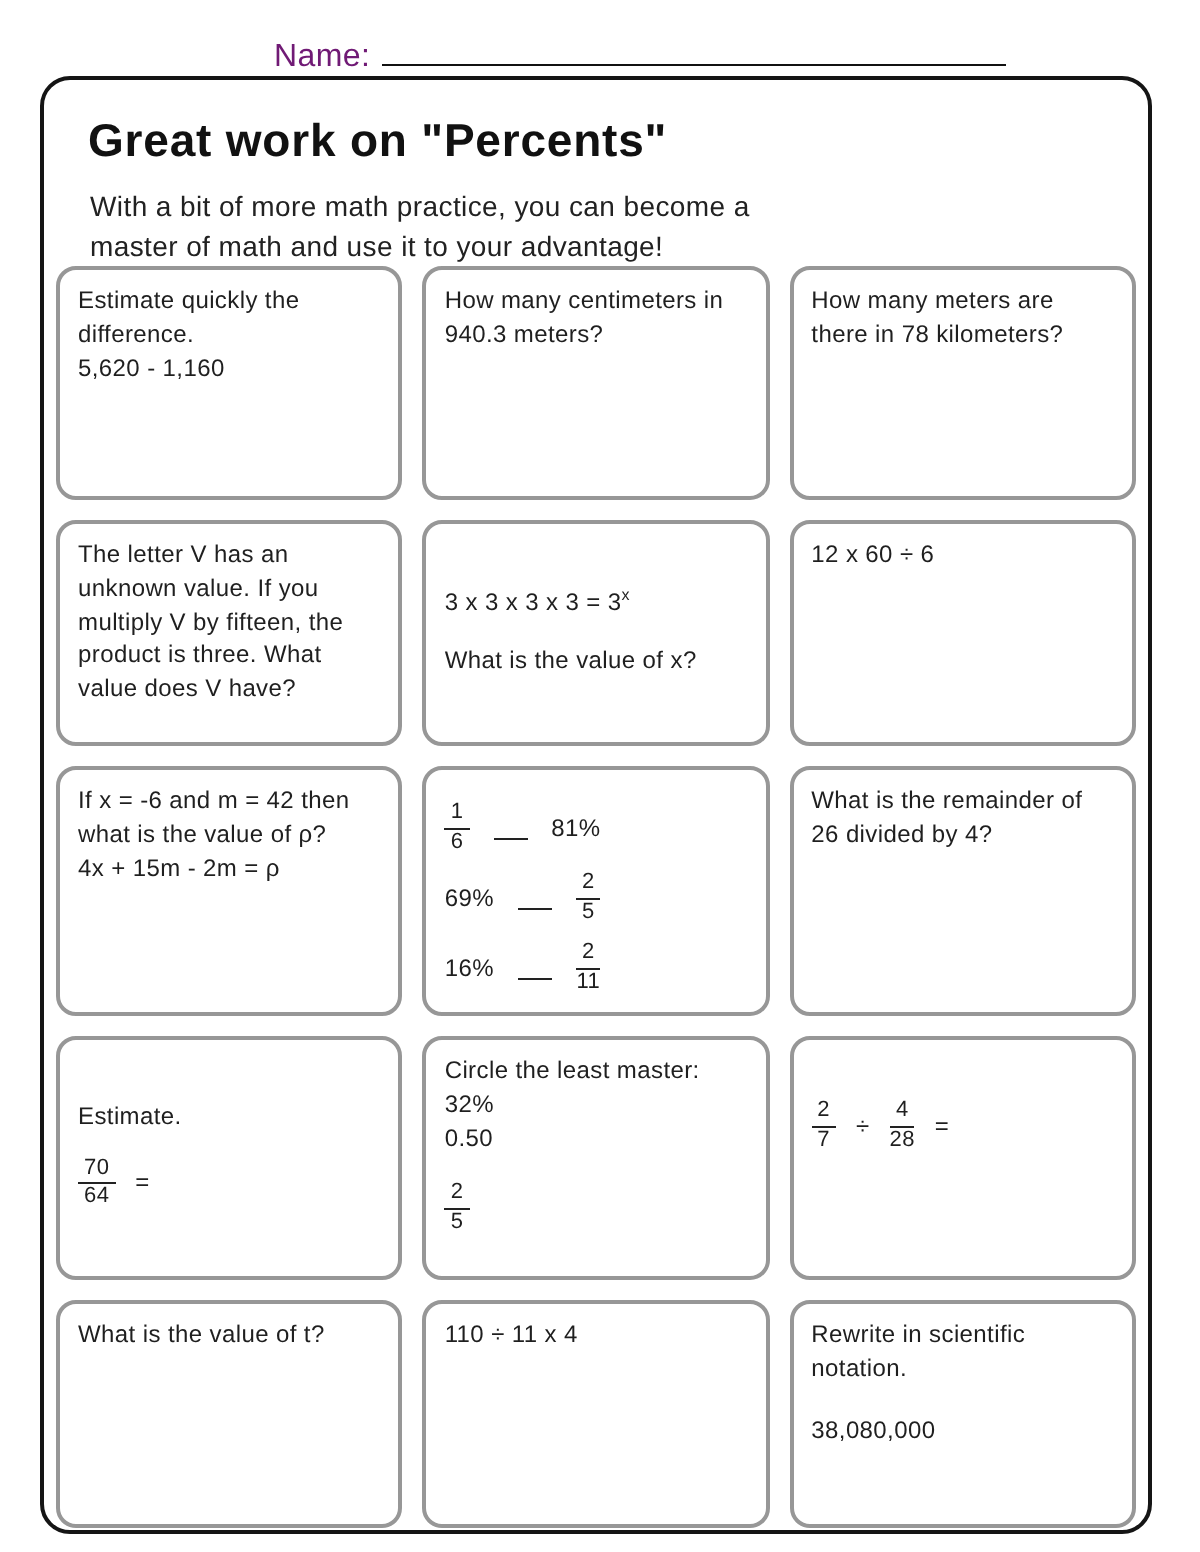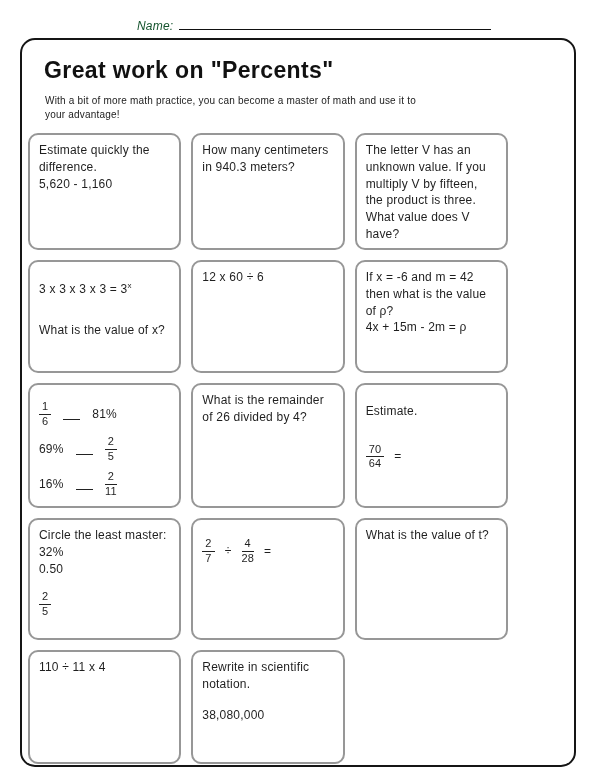--- a/index.html
+++ b/index.html
@@ -2,47 +2,47 @@
 <html><head>
 <meta charset="utf-8">
 <style>
   html,body{margin:0;padding:0;}
   body{
     width:600px;height:776px;position:relative;background:#ffffff;
     font-family:"Liberation Sans", sans-serif;color:#1f1f1f;
     font-size:12px;letter-spacing:0.2px;line-height:1.4;
   }
   .name-row{position:absolute;top:18px;left:137px;white-space:nowrap;}
-  .name-label{font-size:12px;color:#14532d;font-style:italic;}
+  .name-label{font-size:16px;color:#701a75;}
   .name-line{display:inline-block;width:312px;height:11px;border-bottom:1.6px solid #111;margin-left:6px;}
   .sheet{
     position:absolute;left:20px;top:38px;width:552px;height:725px;
     border:2.5px solid #151515;border-radius:15px;background:#fff;box-sizing:content-box;
   }
   .title{
     position:absolute;left:22px;top:14px;margin:0;
     font-size:23px;font-weight:700;letter-spacing:0.4px;color:#111;
   }
   .subtitle{
     position:absolute;left:23px;top:54px;margin:0;width:372px;
-    font-size:10px;color:#222;
+    font-size:14px;color:#222;
   }
   .grid{
-    position:absolute;left:6px;top:93px;width:480px;
+    position:absolute;left:6px;top:93px;width:540px;
     display:grid;grid-template-columns:repeat(3,1fr);
     grid-template-rows:117px 113px 125px 122px 114px;
     gap:10px 10px;
   }
   .qbox{
     border:2px solid #979797;border-radius:10px;background:#fff;
     padding:7px 9px;overflow:hidden;box-sizing:border-box;
   }
-  .qbox-pad{padding-top:18px;}
+  .qbox-pad{padding-top:30px;}
   .line{margin:0;}
-  .mt10{margin-top:24px;}
+  .mt10{margin-top:12px;}
   .mt14{margin-top:14px;}
   sup{font-size:8px;letter-spacing:0;}
   .frac{
     display:inline-flex;flex-direction:column;align-items:center;
     line-height:1.05;font-size:11px;vertical-align:middle;
   }
   .frac .num{border-bottom:1.4px solid #222;padding:0 3px 1px;}
   .frac .den{padding-top:1px;}
   .blank{display:inline-block;width:17px;height:11px;border-bottom:1.7px solid #222;}
   .cmp-row{display:flex;align-items:center;gap:12px;margin-top:9px;}
@@ -63,20 +63,23 @@
 
     <div class="qbox">
       <div class="line">Estimate quickly the difference.</div>
       <div class="line">5,620 - 1,160</div>
     </div>
 
     <div class="qbox">
       <div class="line">How many centimeters in 940.3 meters?</div>
     </div>
 
+    <div class="qbox">
+      <div class="line">How many meters are there in 78 kilometers?</div>
+    </div>
 
     <div class="qbox">
       <div class="line">The letter V has an unknown value.  If you multiply V by fifteen, the product is three.  What value does V have?</div>
     </div>
 
     <div class="qbox qbox-pad">
       <div class="line">
         <span>3 x 3 x 3 x 3 = 3</span><sup>x</sup>
       </div>
       <div class="line mt10">What is the value of x?</div>

